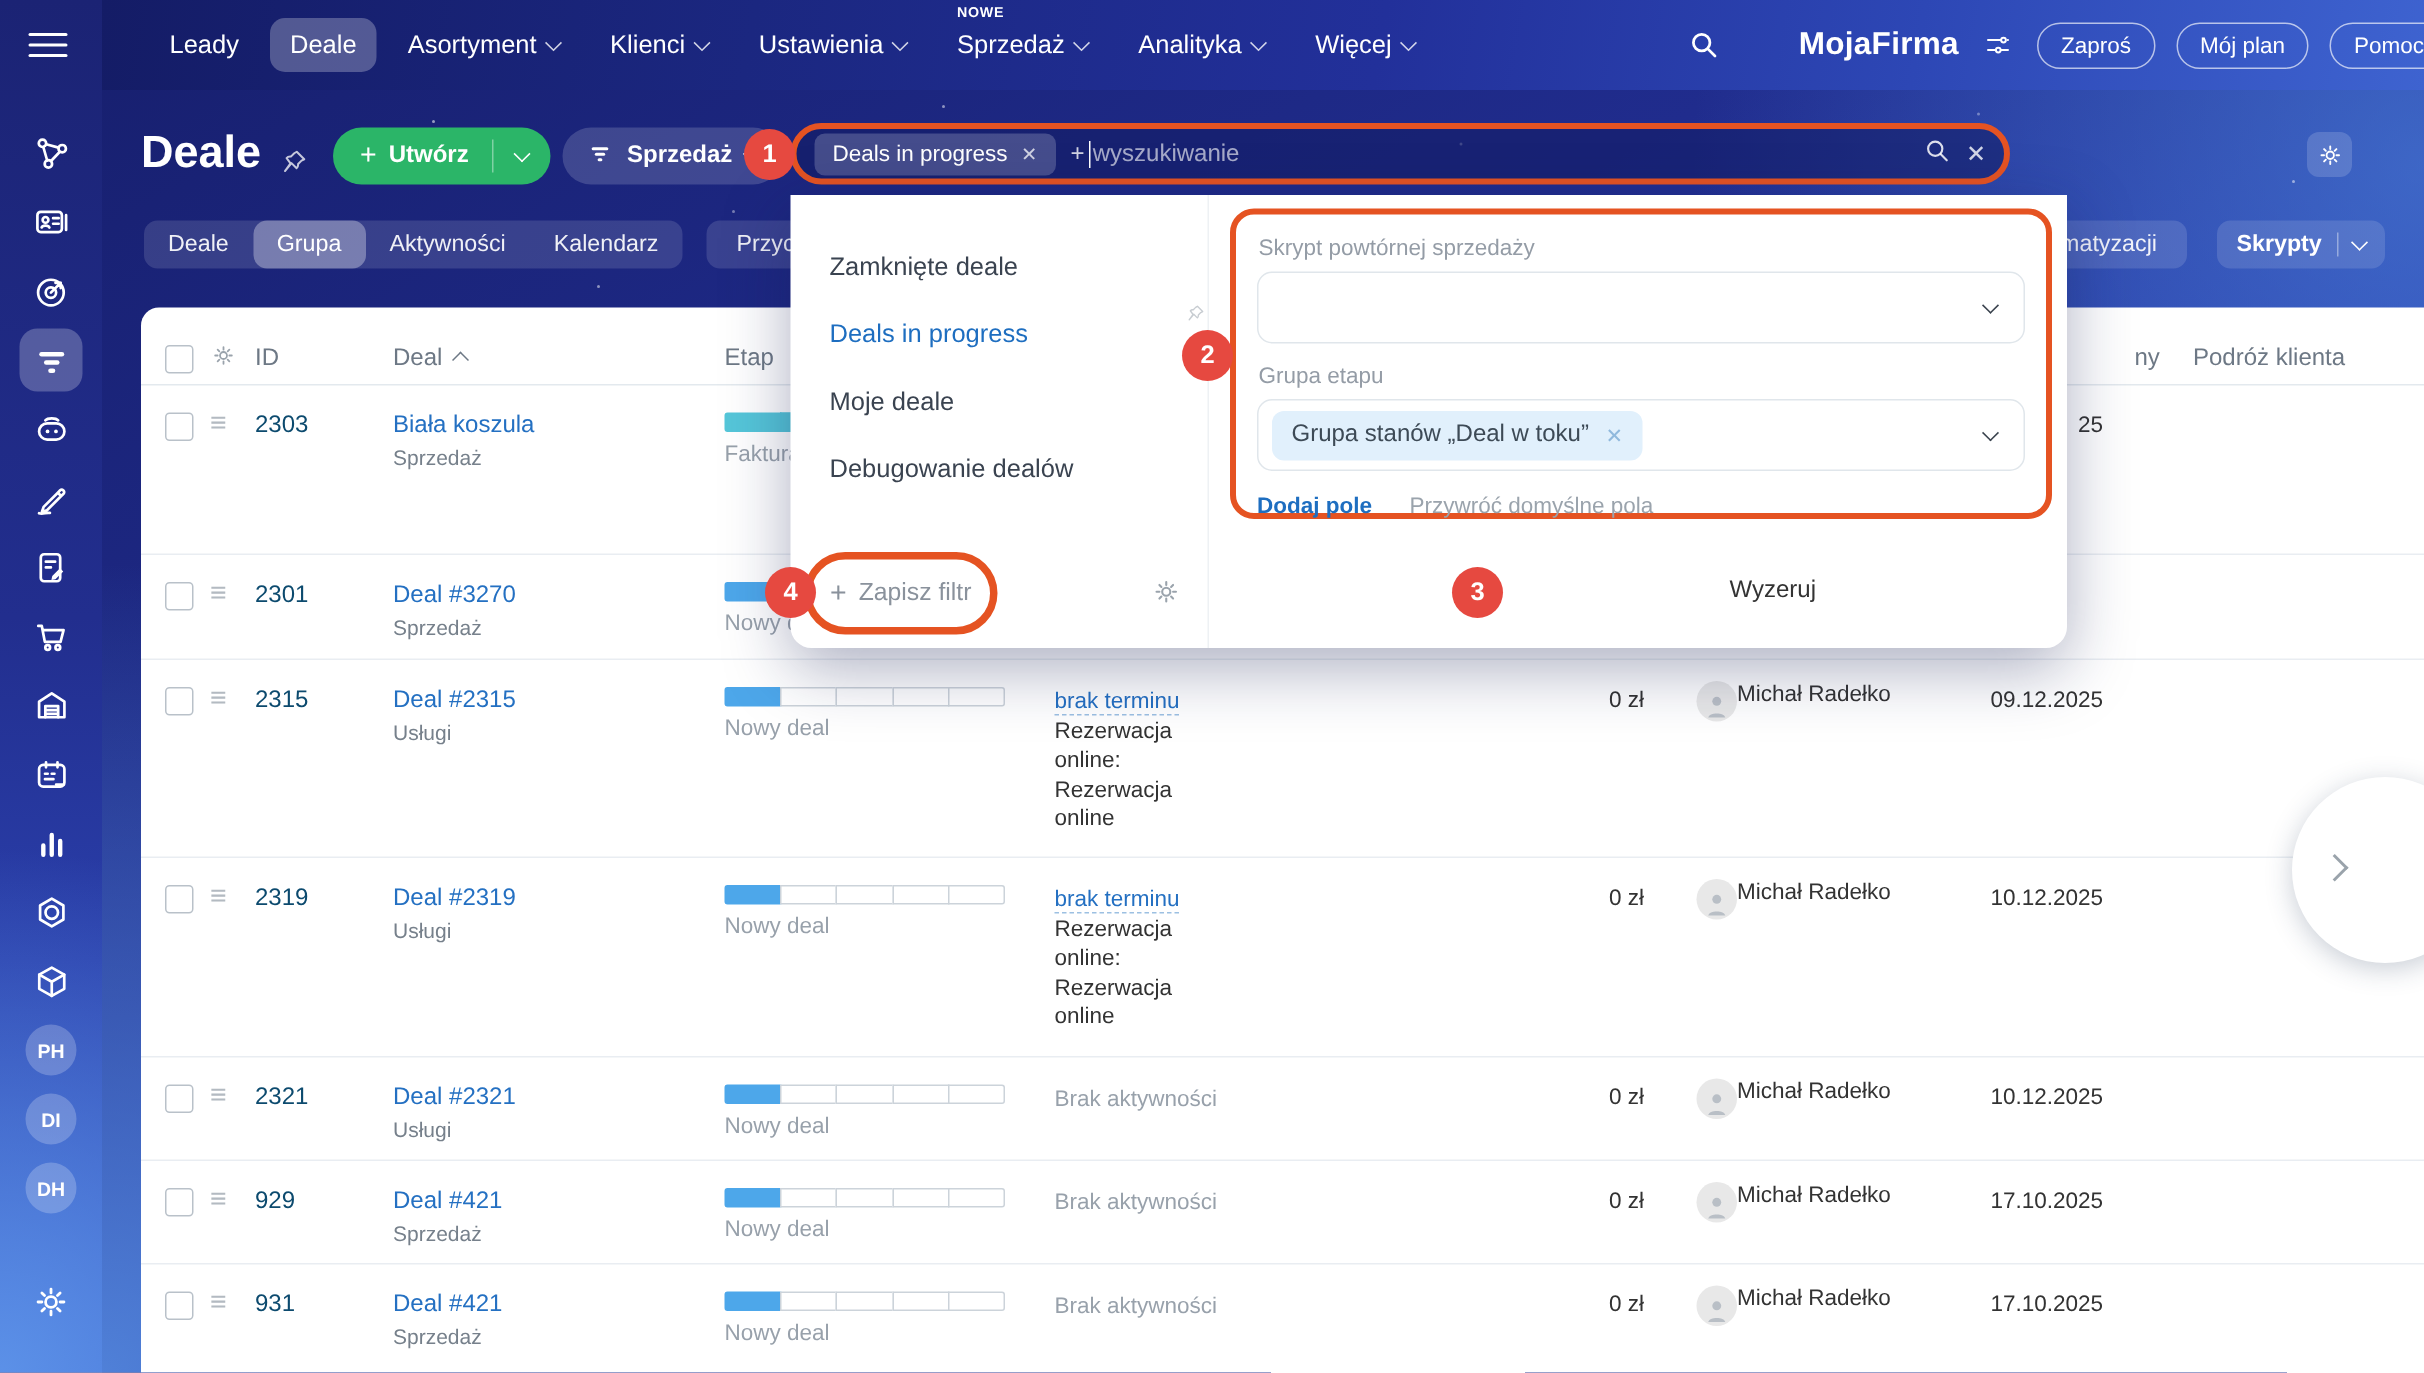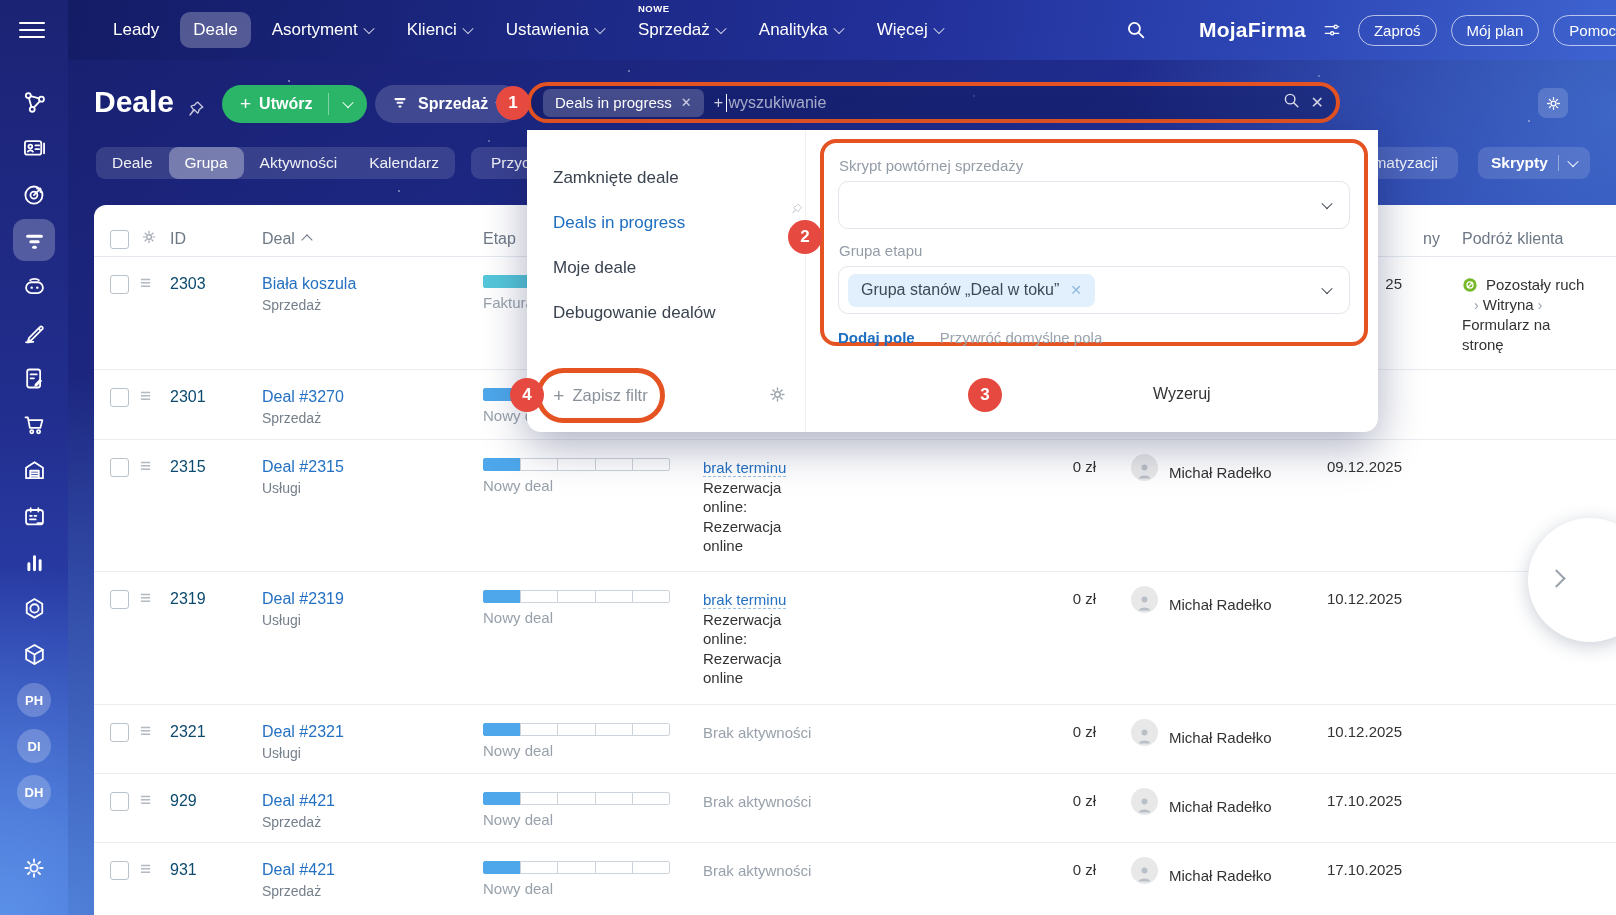--- a/index.html
+++ b/index.html
@@ -109,21 +109,21 @@
   .rsub{font-size:14px;color:#76808b;margin-top:4px;}
   .stage-bar{display:flex;width:187px;}
   .seg{flex:1;height:13px;border:1px solid #ccd3da;background:#fff;margin-left:-1px;box-sizing:border-box;}
   .seg:first-child{margin-left:0;border-radius:2px 0 0 2px;}
   .seg:last-child{border-radius:0 2px 2px 0;}
   .stage-label{font-size:15px;color:#98a1ab;margin-top:6px;}
   .act{width:112px;font-size:15px;line-height:19.5px;color:#333;}
   .act .lnk{color:#2470c2;border-bottom:1px dashed #9cc0e2;cursor:pointer;}
   .act.muted{color:#98a1ab;width:130px;white-space:nowrap;}
   .c-amt{text-align:right;font-size:15px;color:#333;}
-  .person{display:flex;align-items:flex-end;gap:11px;padding-top:14px !important;}
+  .person{display:flex;align-items:flex-start;padding-top:14px !important;}
   .avatar{width:27px;height:27px;border-radius:50%;background:#e8e8e8;overflow:hidden;flex:0 0 27px;
     display:flex;align-items:flex-end;justify-content:center;}
   .avatar svg{width:21px;height:21px;}
   .pname{font-size:15px;color:#333;white-space:nowrap;}
   .c-date{text-align:right;font-size:15px;color:#333;}
   .journey{width:118px;font-size:15px;line-height:19.5px;color:#333;}
   .j1{white-space:nowrap;display:flex;align-items:center;gap:8px;}
   .j1 svg{width:16px;height:16px;flex:0 0 16px;}
   .j2{padding-left:12px;color:#333;}
   .j2 .gt{color:#98a1ab;font-size:14px;}
@@ -442,36 +442,20 @@
             <span class="seg" style=""></span>
           </div>
          <div class="stage-label">Faktura</div>
         </div>
     <div></div>
     <div class="c-amt"></div>
     <div></div>
     <div class="person"></div>
     <div class="c-date">25</div>
     <div></div>
-    <div>
-          <div class="journey">
-      <div class="j1">
-              <span style="display:flex">
-                <svg viewBox="0 0 24 24">
-                  <circle cx="12" cy="12" r="10" fill="#76b82a"></circle>
-                  <circle cx="12" cy="12" r="4.6" fill="none" stroke="#fff" stroke-width="1.8"></circle>
-                  <path d="M8.6 15.4 15.4 8.6" stroke="#fff" stroke-width="1.8" stroke-linecap="round"></path>
-                </svg>
-              </span>
-        <span>Pozostały ruch</span>
-            </div>
-      <div class="j2"><span class="gt">›</span> Witryna <span class="gt">›</span></div>
-      <div>Formularz na stronę</div>
-          </div>
-        </div>
       </div>
       <div class="trow body-row r2">
     <div class="c-chk">
           <span class="chk" style="display:block"></span>
         </div>
     <div><span class="rmenu">≡</span></div>
     <div class="rid">2301</div>
     <div>
           <div class="rtitle">Deal #3270</div>
          <div class="rsub">Sprzedaż</div>

